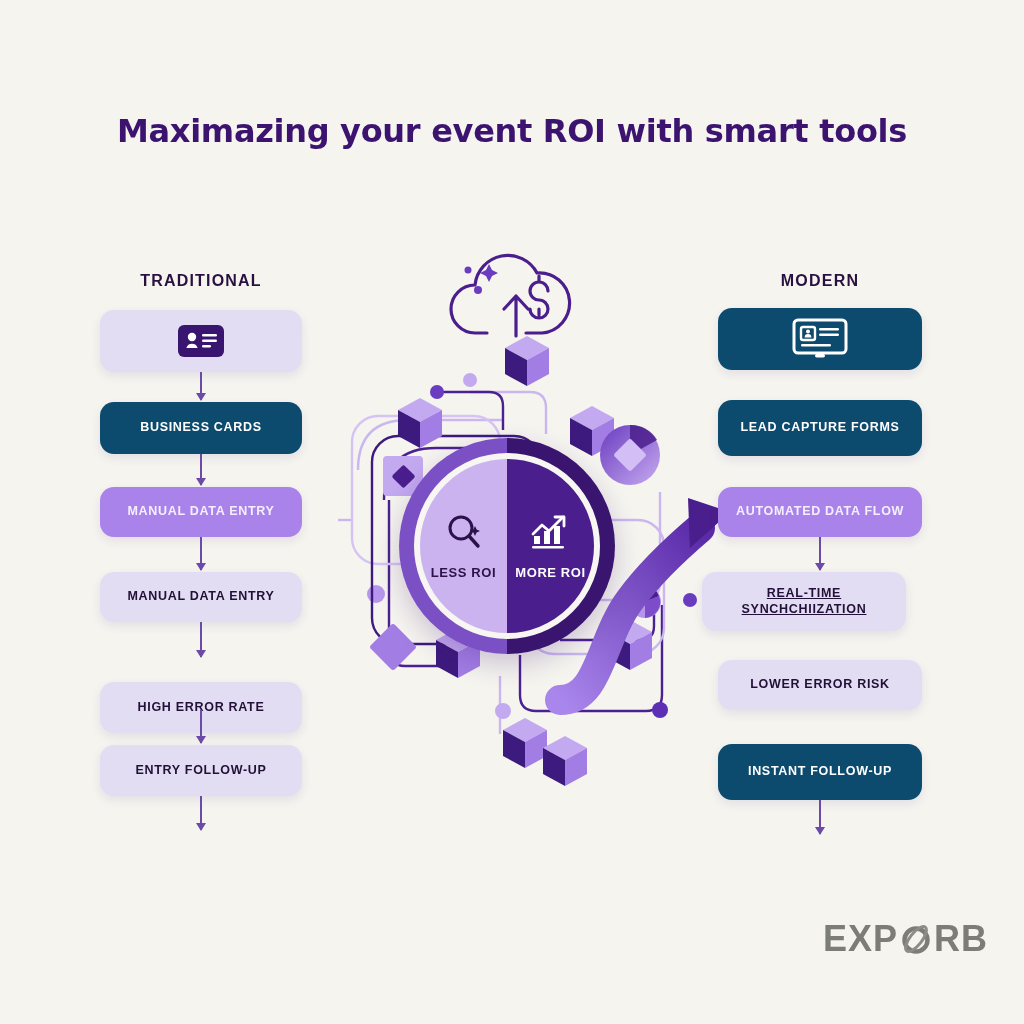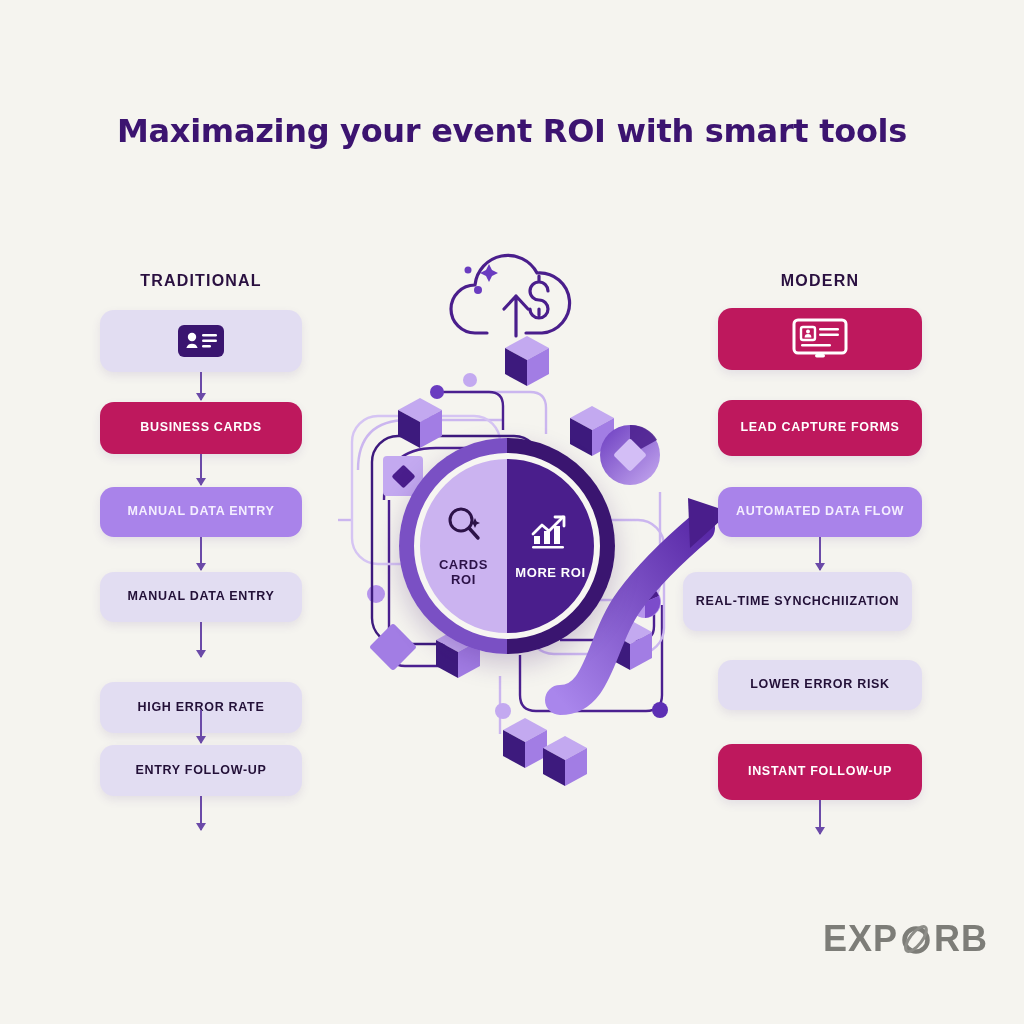--- a/index.html
+++ b/index.html
@@ -37,36 +37,36 @@
     display:flex;align-items:center;justify-content:center;
     text-align:center;
     font-size:12.5px;font-weight:bold;letter-spacing:0.7px;
     line-height:1.22;
     box-sizing:border-box;
     padding:4px 8px;
     box-shadow:0 4px 10px rgba(80,50,140,.10);
   }
   .fbox.light{background:#e2ddf2;color:#231038;}
   .fbox.mid{background:#a983ea;color:#f4eeff;}
-  .fbox.dark{background:#be185d;color:#ffffff;}
+  .fbox.dark{background:#0c4a6e;color:#ffffff;}
   .fbox.icon-box{padding:0;}
 
   
   #l0{left:100px;top:310px;width:202px;height:62px;}
   #l1{left:100px;top:402px;width:202px;height:52px;}
   #l2{left:100px;top:487px;width:202px;height:50px;}
   #l3{left:100px;top:572px;width:202px;height:50px;}
   #l4{left:100px;top:682px;width:202px;height:51px;}
   #l5{left:100px;top:745px;width:202px;height:51px;}
 
   
   #r0{left:718px;top:308px;width:204px;height:62px;}
   #r1{left:718px;top:400px;width:204px;height:56px;}
   #r2{left:718px;top:487px;width:204px;height:50px;}
-  #r3{left:683px;top:572px;width:229px;height:59px;}
+  #r3{left:702px;top:572px;width:204px;height:59px;text-decoration:underline;}
   #r4{left:718px;top:660px;width:204px;height:50px;}
   #r5{left:718px;top:744px;width:204px;height:56px;}
 
   
   .conn{position:absolute;width:2px;background:#6b4aa8;}
   .conn::after{
     content:"";position:absolute;left:-4px;bottom:-1px;
     width:0;height:0;
     border-left:5px solid transparent;border-right:5px solid transparent;
     border-top:8px solid #6b4aa8;
@@ -297,21 +297,21 @@
   <div class="conn r" style="top:800px;height:34px;"></div>
 
   <div class="ring"></div>
   <div class="ring-inner">
     <div class="half left">
       <svg width="40" height="40" viewBox="0 0 40 40">
         <circle cx="17" cy="16" r="11" fill="none" stroke="#2c1248" stroke-width="3"></circle>
         <path d="M25 24 L34 34" stroke="#2c1248" stroke-width="3.4" stroke-linecap="round"></path>
         <path d="M31 14 l1.6 3.4 3.4 1.6 -3.4 1.6 -1.6 3.4 -1.6 -3.4 -3.4 -1.6 3.4 -1.6 z" fill="#2c1248"></path>
       </svg>
-      <div class="half-label">CARDS ROI</div>
+      <div class="half-label">LESS ROI</div>
     </div>
     <div class="half right">
       <svg width="42" height="40" viewBox="0 0 42 40">
         <path d="M3 22 L12 13 L19 19 L33 5" fill="none" stroke="#ffffff" stroke-width="2.8" stroke-linecap="round" stroke-linejoin="round"></path>
         <path d="M25 5 h9 v9" fill="none" stroke="#ffffff" stroke-width="2.8" stroke-linecap="round" stroke-linejoin="round"></path>
         <rect x="4" y="24" width="6" height="8" fill="#ffffff"></rect>
         <rect x="14" y="19" width="6" height="13" fill="#ffffff"></rect>
         <rect x="24" y="14" width="6" height="18" fill="#ffffff"></rect>
         <rect x="2" y="34" width="32" height="2.4" rx="1.2" fill="#ffffff"></rect>
       </svg>

